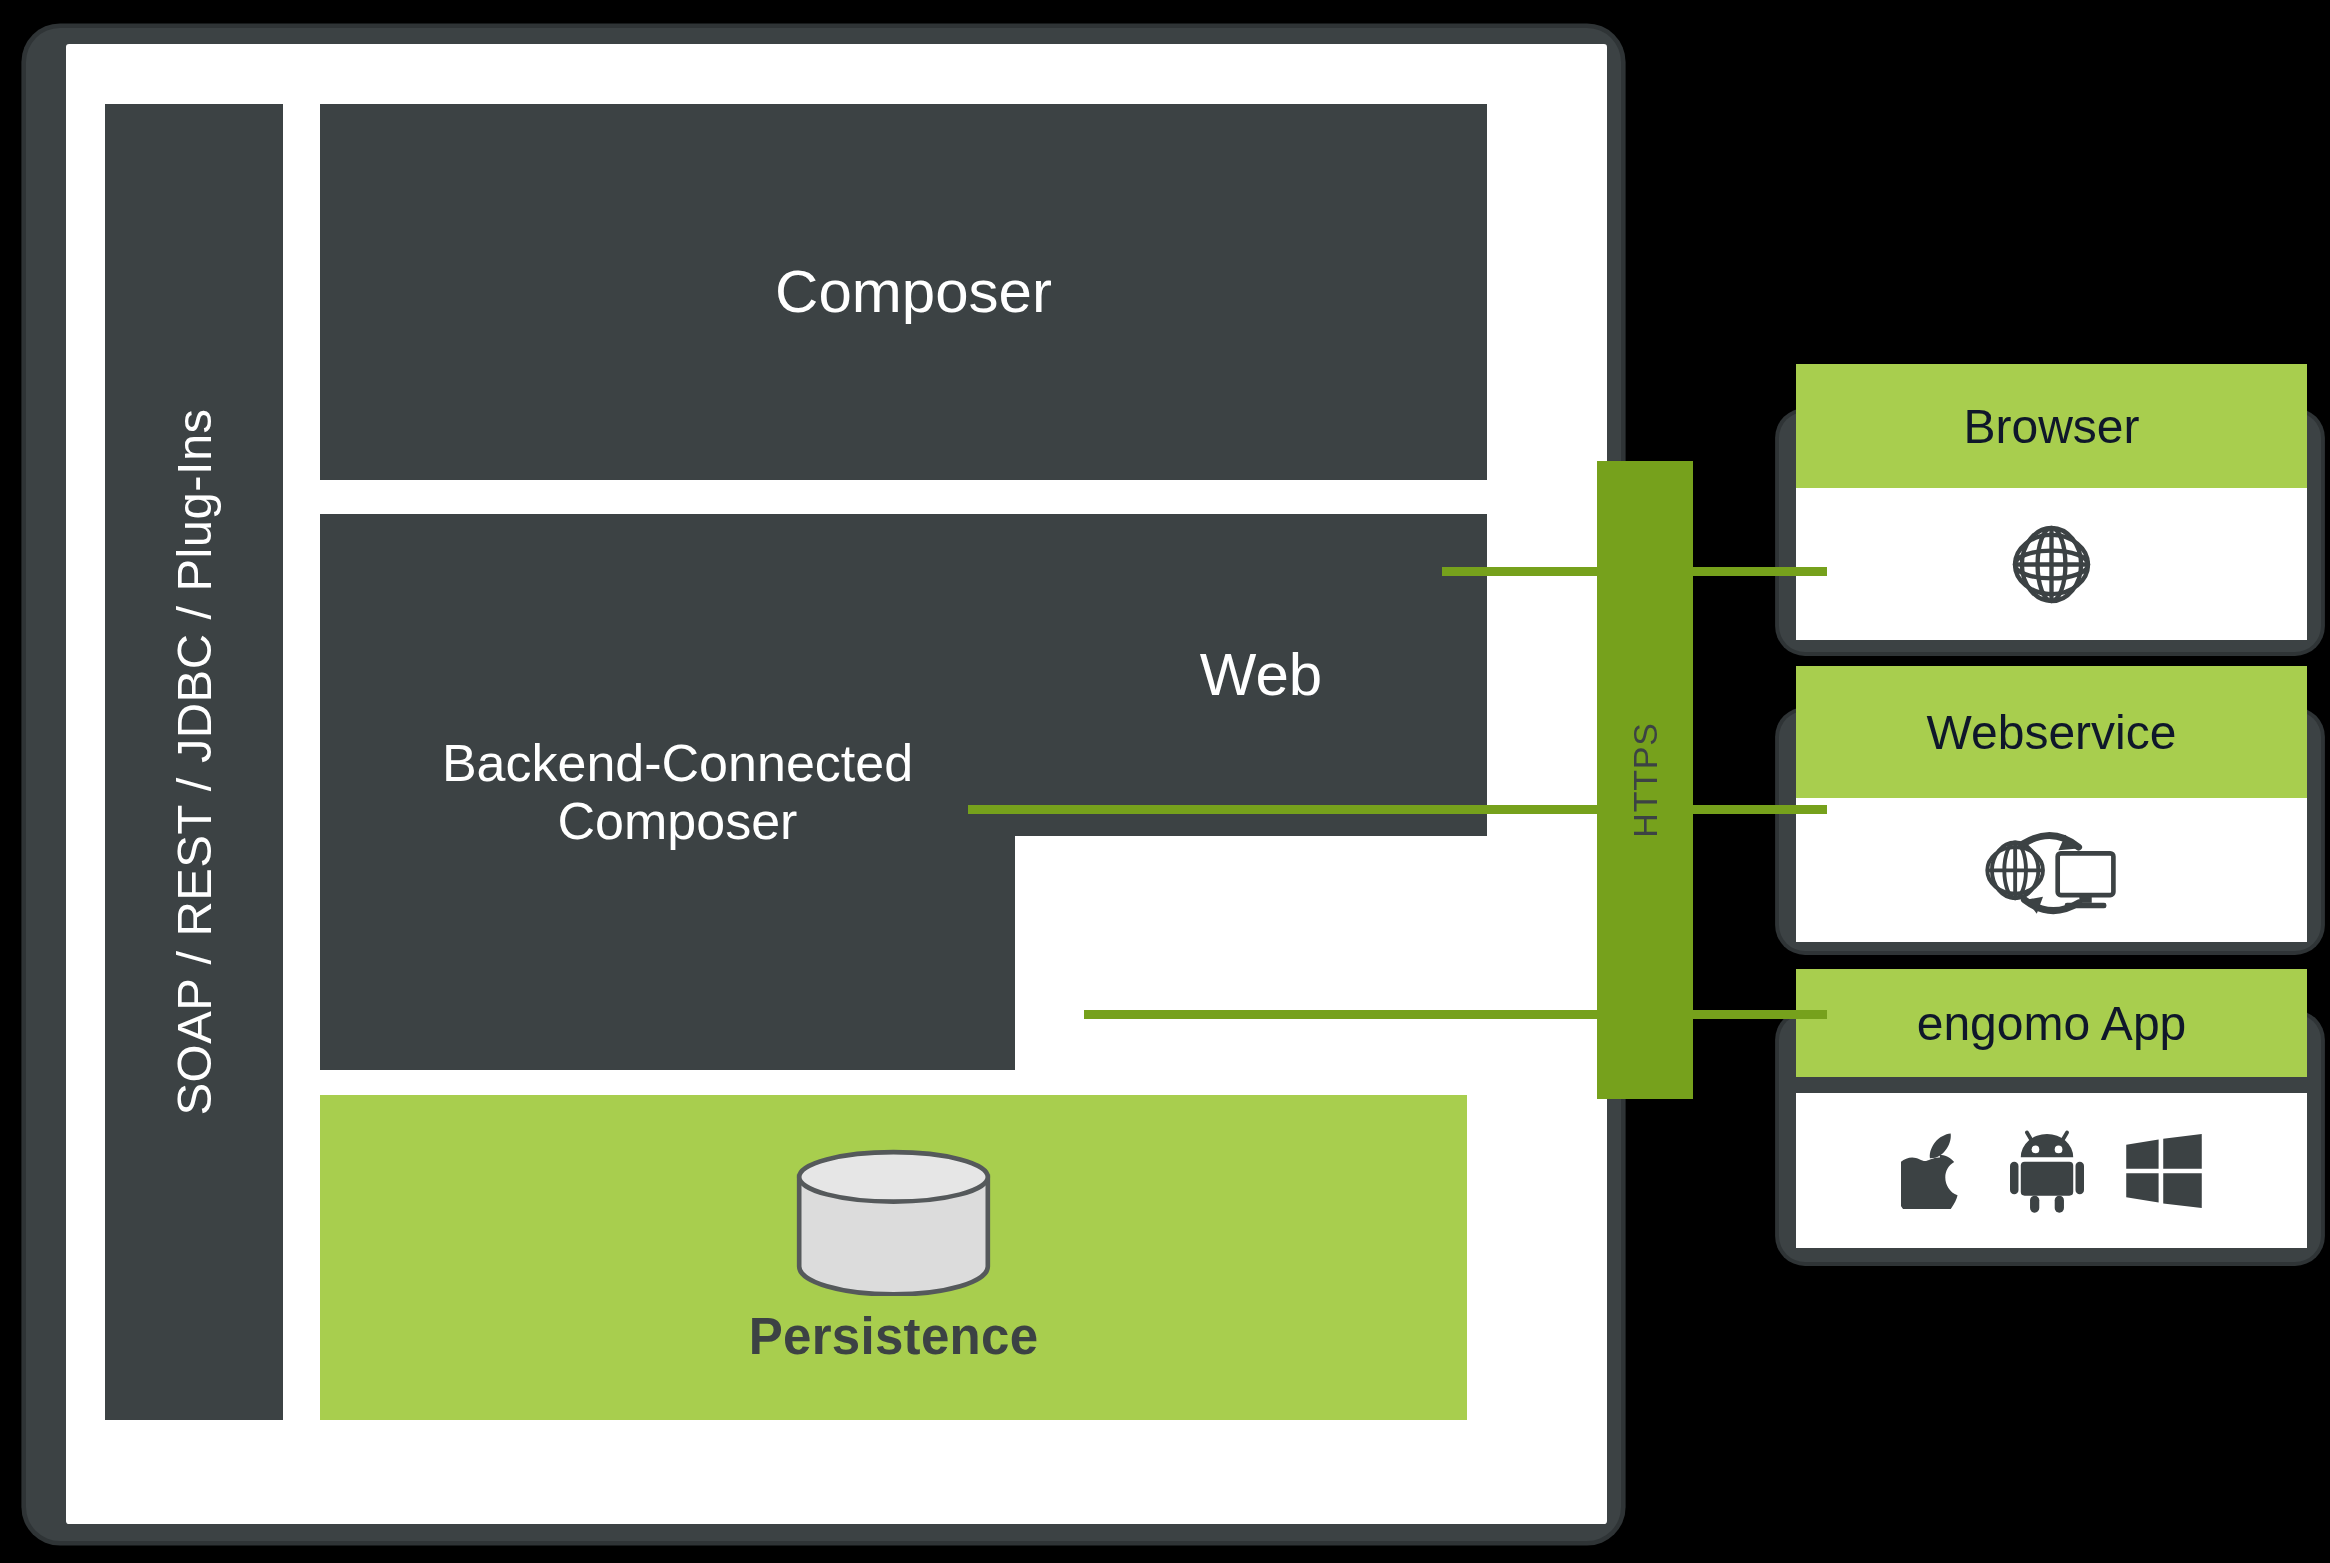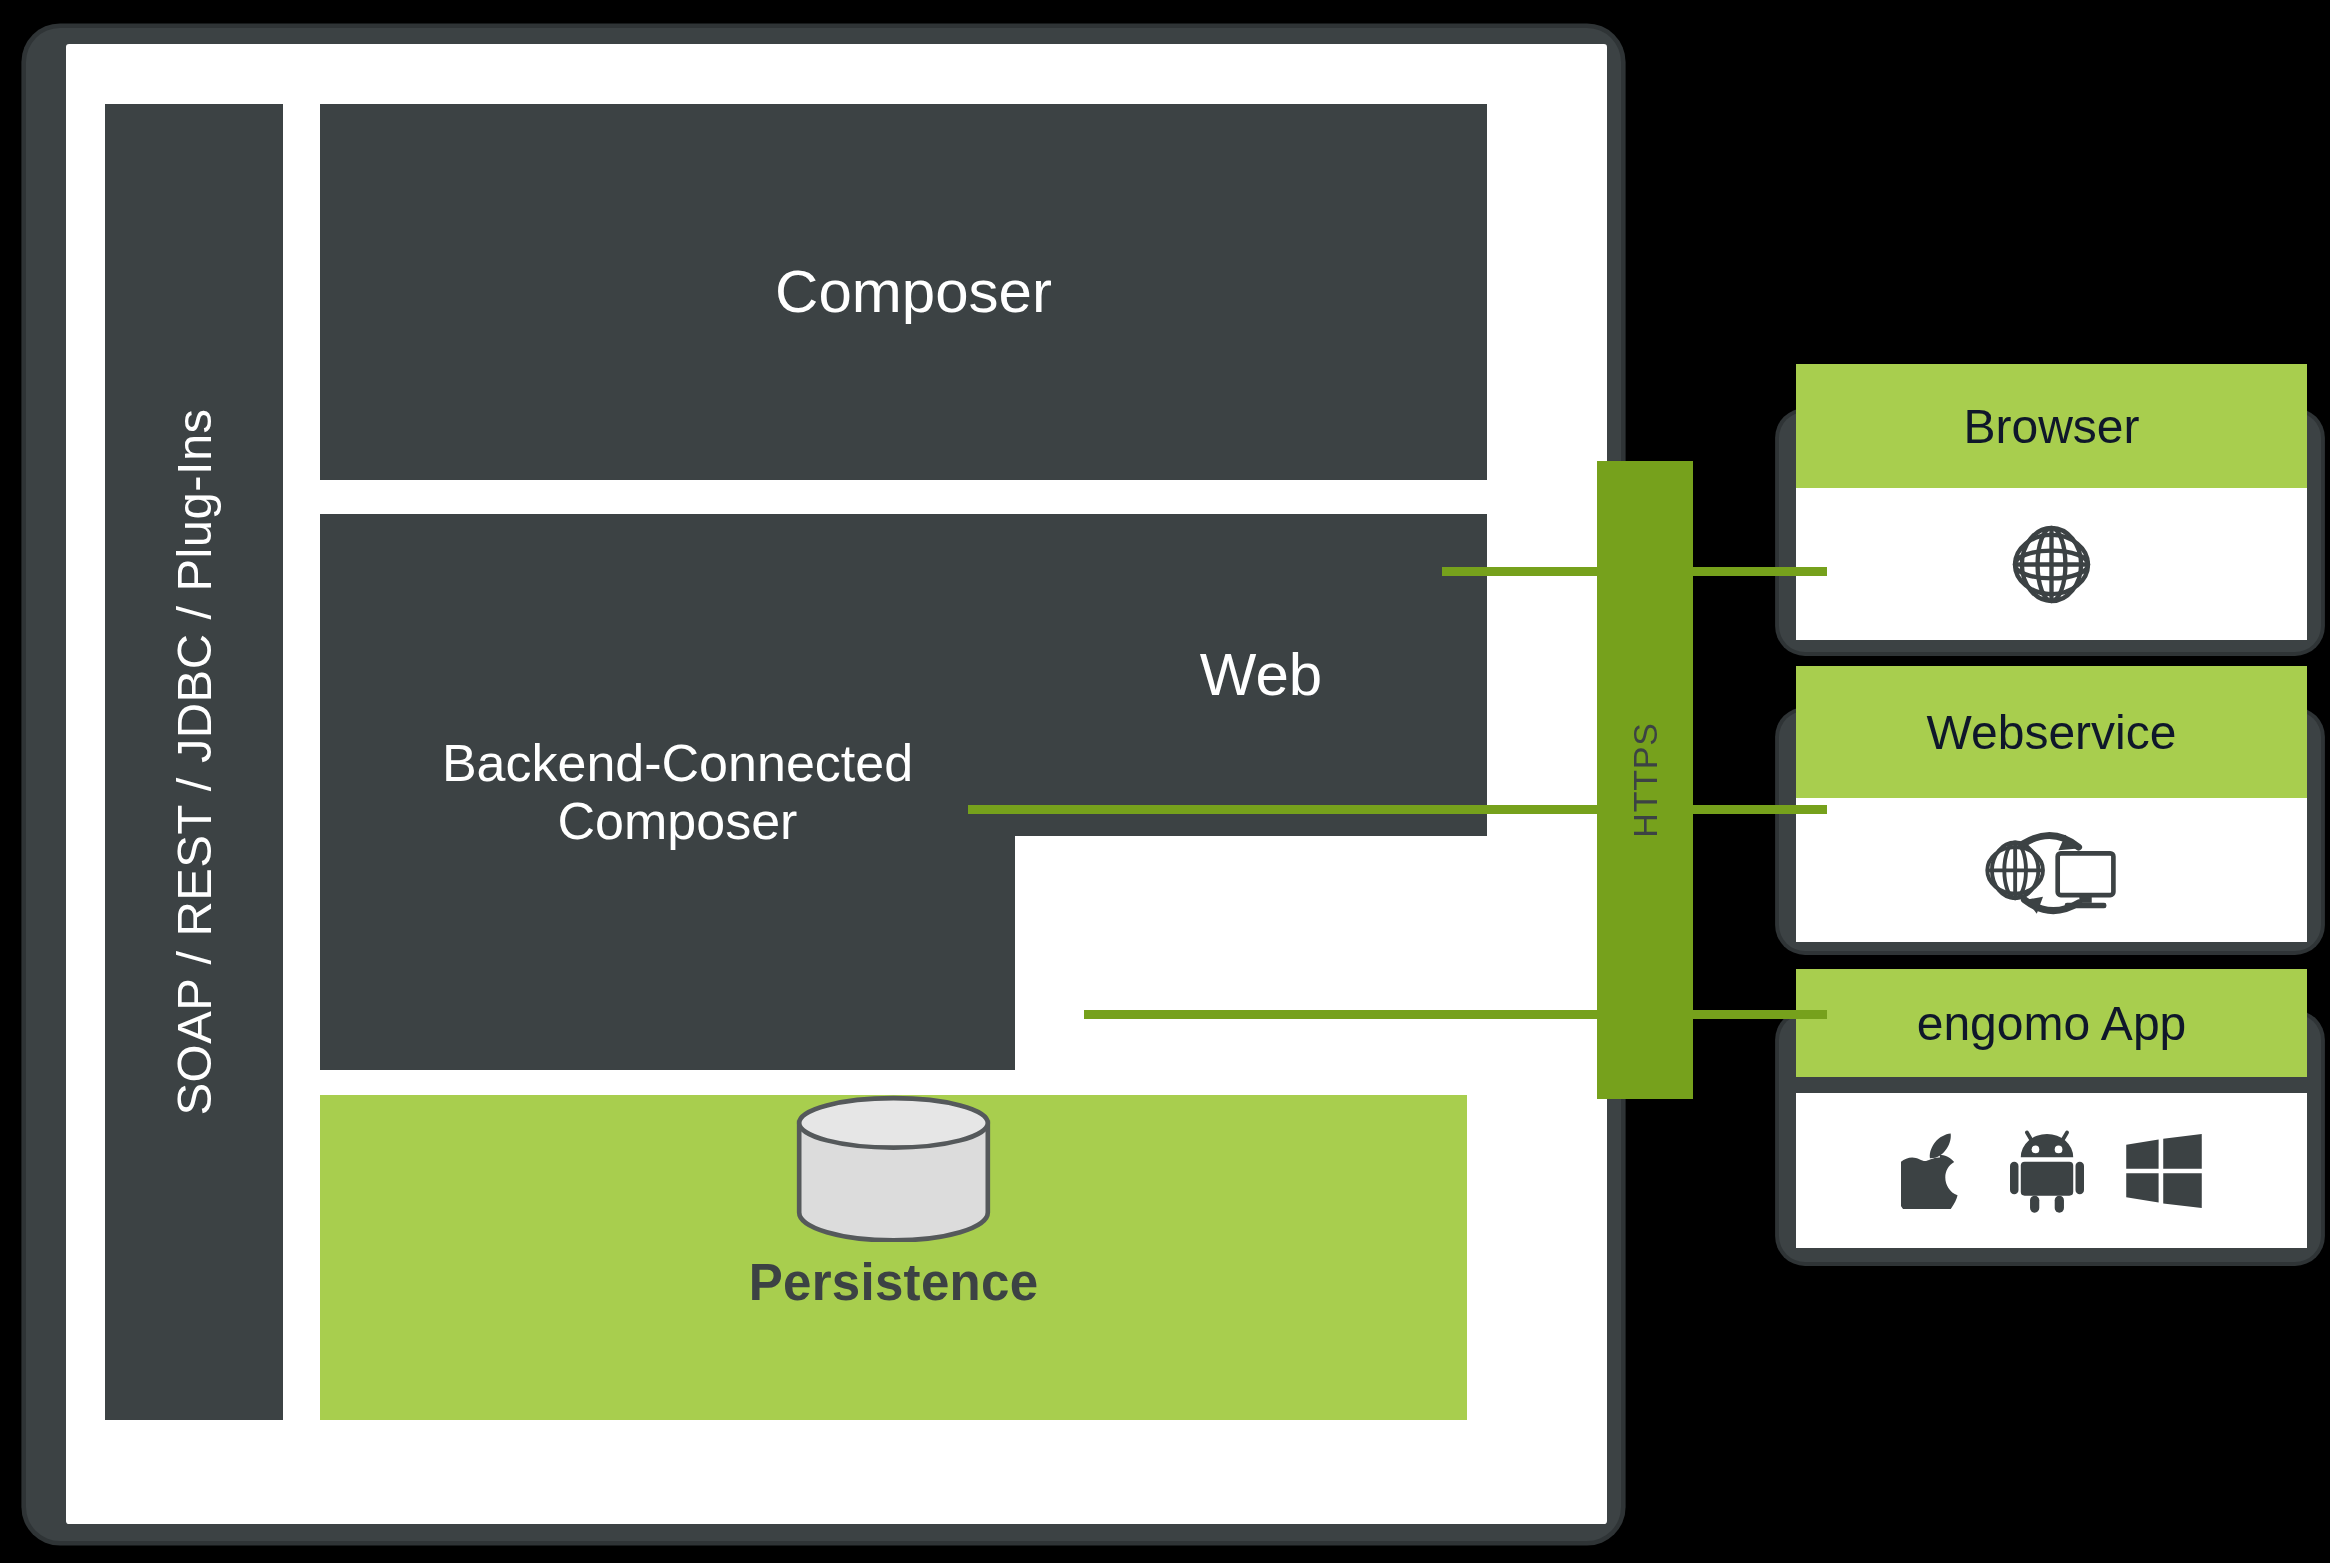--- a/index.html
+++ b/index.html
@@ -90,20 +90,21 @@
   }
 
   
   .blk-persistence {
     position: absolute;
     left: 294px; top: 1067px; width: 1147px; height: 325px;
     background: #a8ce4e;
     display: flex;
     flex-direction: column;
     align-items: center;
+    justify-content: center;
   }
   .db-icon { margin-bottom: 11px; }
   .persistence-label {
     color: #3c4244;
     font-size: 51px;
     font-weight: 700;
     letter-spacing: 0.3px;
   }
 
   

